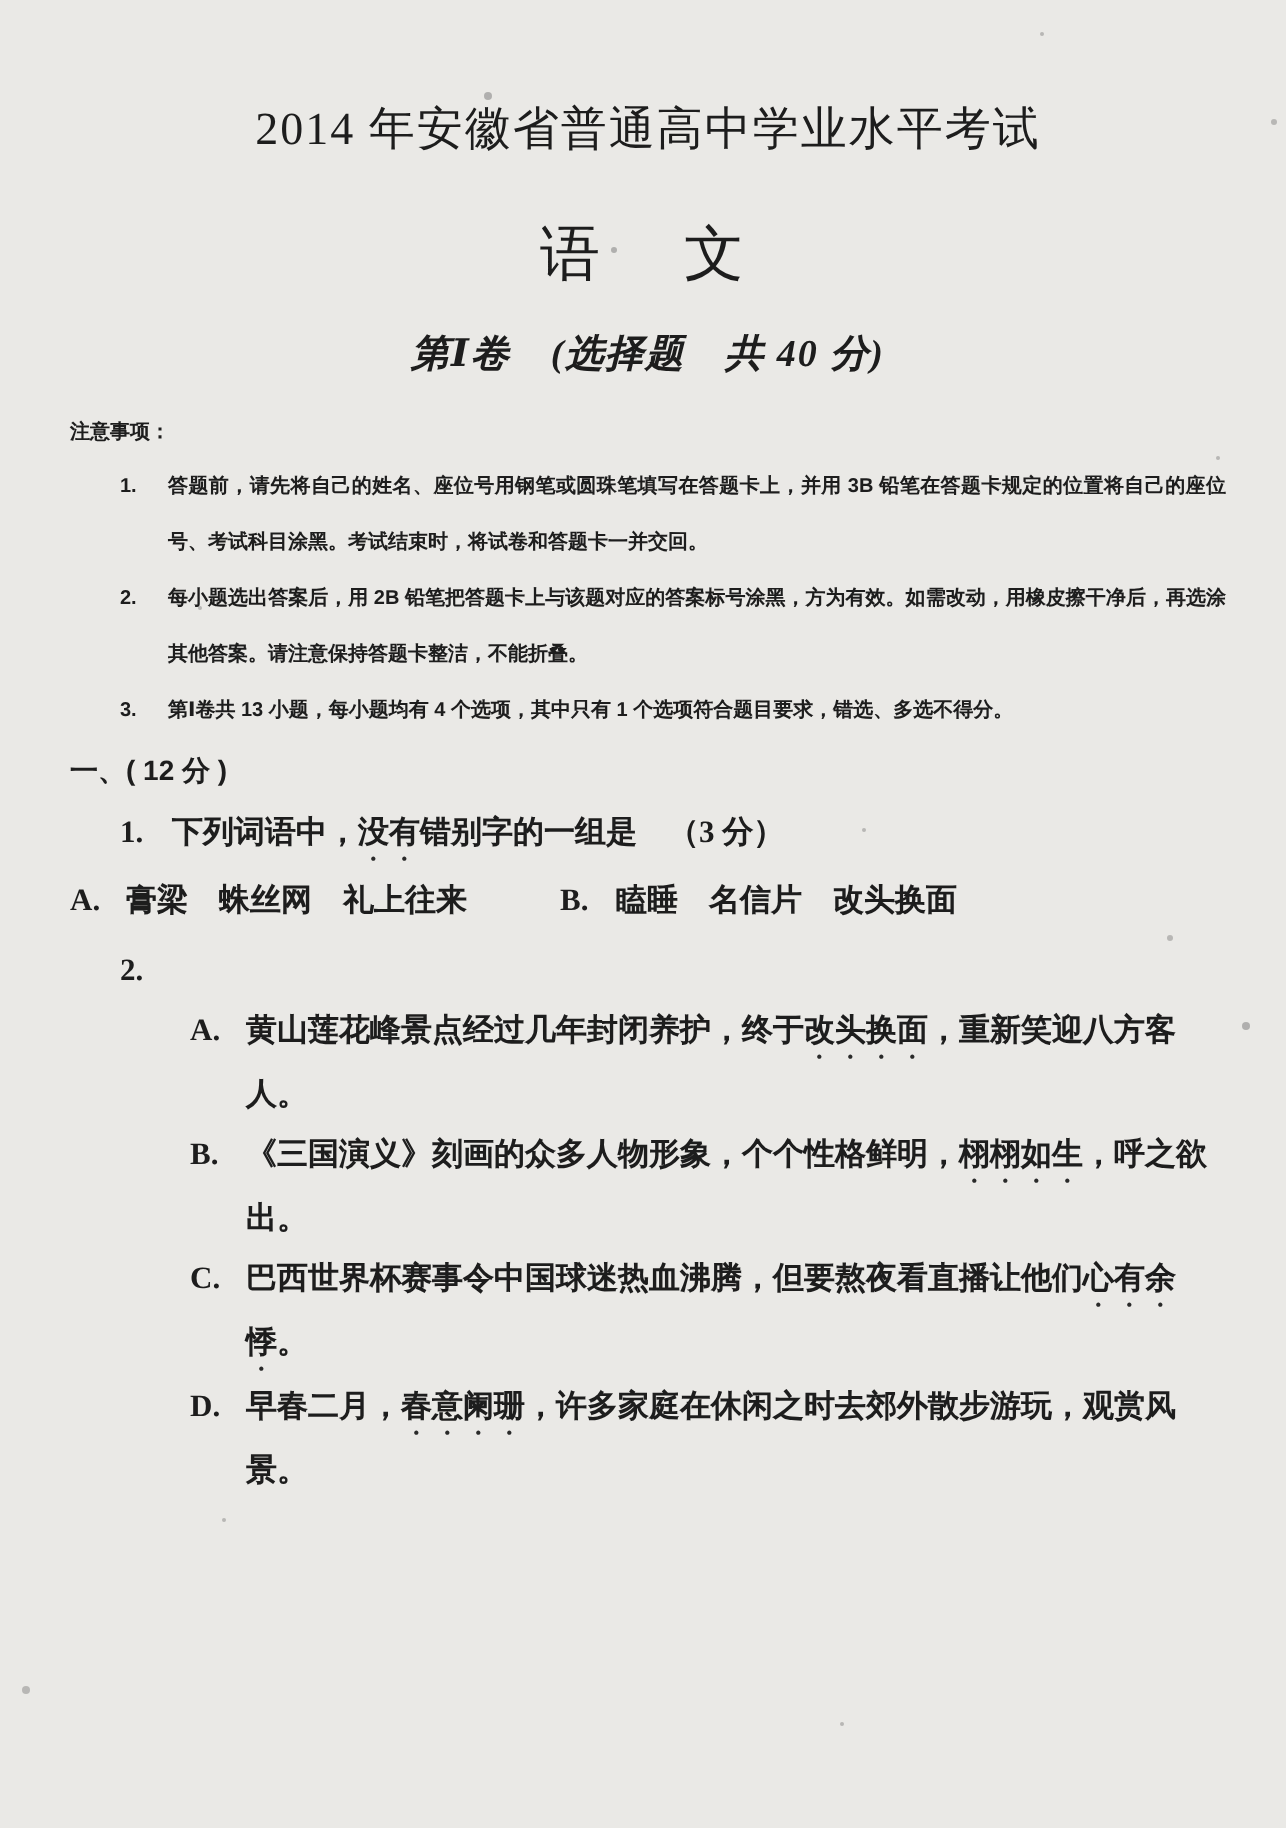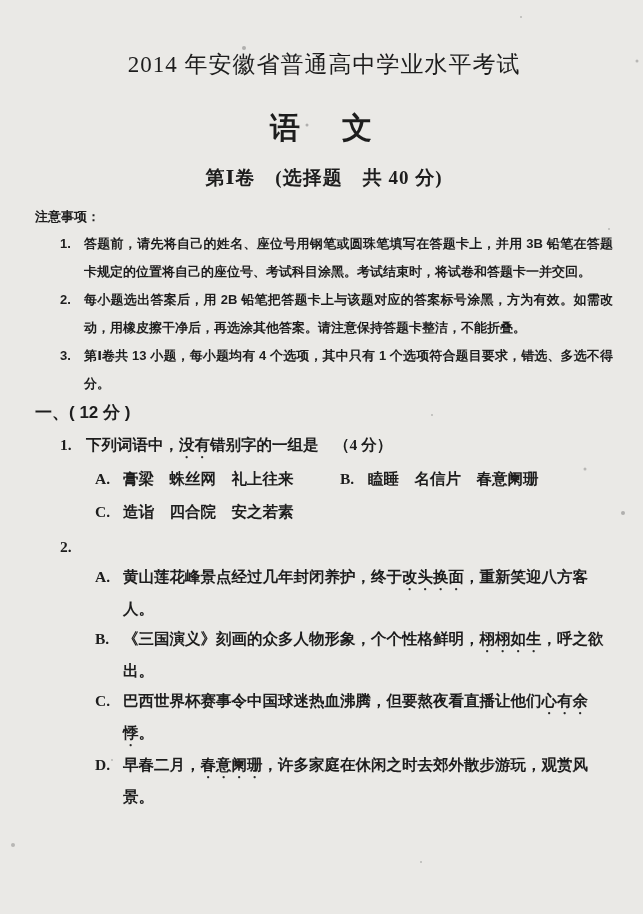--- a/index.html
+++ b/index.html
@@ -28,49 +28,49 @@
       111px 759px 0 0 rgba(70,70,70,.3),
       420px 861px 0 0 rgba(70,70,70,.3),
       636px 60px 0 0.5px rgba(70,70,70,.3),
       12px 844px 0 1px rgba(70,70,70,.3);
   }
   .exam-title{
     text-align:center;font-size:23px;font-weight:400;
     margin:48px 0 0;line-height:34px;letter-spacing:1px;
   }
   .subject-title{
-    text-align:center;font-size:30px;font-weight:700;
+    text-align:center;font-size:30px;font-weight:400;
     margin:24px 0 12px;line-height:44px;letter-spacing:6px;
   }
   .intro{
     font-family:"Liberation Sans","DejaVu Sans",sans-serif;
     font-weight:700;font-size:14.5px;line-height:25px;
     text-indent:2em;margin:18px 0 0;text-align:justify;
   }
   .section-heading{
     text-align:center;font-size:19px;font-weight:700;
-    margin:14px 0 0;line-height:28px;letter-spacing:1px;
+    margin:14px 0 0;line-height:28px;letter-spacing:1px;font-style:italic;
   }
   .notice{
     font-family:"Liberation Sans","DejaVu Sans",sans-serif;
-    font-weight:700;font-size:13px;margin-top:12px;
+    font-weight:700;font-size:10px;margin-top:12px;
   }
   .notice-heading{line-height:26px;}
   .notice-item{display:flex;line-height:28px;text-align:justify;}
   .notice-num{flex:none;width:24px;margin-left:25px;}
   .notice-text{flex:1;}
   .part-heading{
     font-family:"Liberation Sans","DejaVu Sans",sans-serif;
-    font-weight:700;font-size:17px;line-height:26px;margin-top:2px;
+    font-weight:700;font-size:14px;line-height:26px;margin-top:2px;
   }
   .question{font-size:15.5px;}
   .q-stem{display:flex;line-height:30px;margin-top:4px;font-weight:600;}
   .q-num{flex:none;width:26px;margin-left:25px;}
   .q-options-grid{
-    margin-left:60px;display:grid;grid-template-columns:245px 1fr;
+    display:grid;grid-template-columns:245px 1fr;
     line-height:33px;font-weight:600;
   }
   .q-option-row{display:flex;margin-left:60px;line-height:30px;font-weight:600;}
   .opt-label{flex:none;width:28px;}
   .opt-label-grid{display:inline-block;width:28px;}
   .emph{
     -webkit-text-emphasis:filled dot #2a2a2a;
     text-emphasis:filled dot #2a2a2a;
     -webkit-text-emphasis-position:under;
     text-emphasis-position:under right;
@@ -105,26 +105,25 @@
       <span class="notice-num">3.</span>
       <span class="notice-text">第Ⅰ卷共 13 小题，每小题均有 4 个选项，其中只有 1 个选项符合题目要求，错选、多选不得分。</span>
     </div>
   </div>
 
   <div class="part-heading">一、( 12 分 )</div>
 
   <div class="question">
     <div class="q-stem">
       <span class="q-num">1.</span>
-      <span><span>下列词语中，</span><span class="emph">没有</span><span>错别字的一组是　（4 分）</span></span>
+      <span><span>下列词语中，</span><span class="emph">没有</span><span>错别字的一组是　（3 分）</span></span>
     </div>
     <div class="q-options-grid">
       <div><span class="opt-label-grid">A.</span><span>膏梁　蛛丝网　礼上往来</span></div>
-      <div><span class="opt-label-grid">B.</span><span>瞌睡　名信片　春意阑珊</span></div>
-      <div><span class="opt-label-grid">C.</span><span>造诣　四合院　安之若素</span></div>
+      <div><span class="opt-label-grid">B.</span><span>瞌睡　名信片　改头换面</span></div>
     </div>
   </div>
 
   <div class="question">
     <div class="q-stem">
       <span class="q-num">2.</span>
     </div>
     <div class="q-option-row">
       <span class="opt-label">A.</span>
       <span><span>黄山莲花峰景点经过几年封闭养护，终于</span><span class="emph">改头换面</span><span>，重新笑迎八方客人。</span></span>

